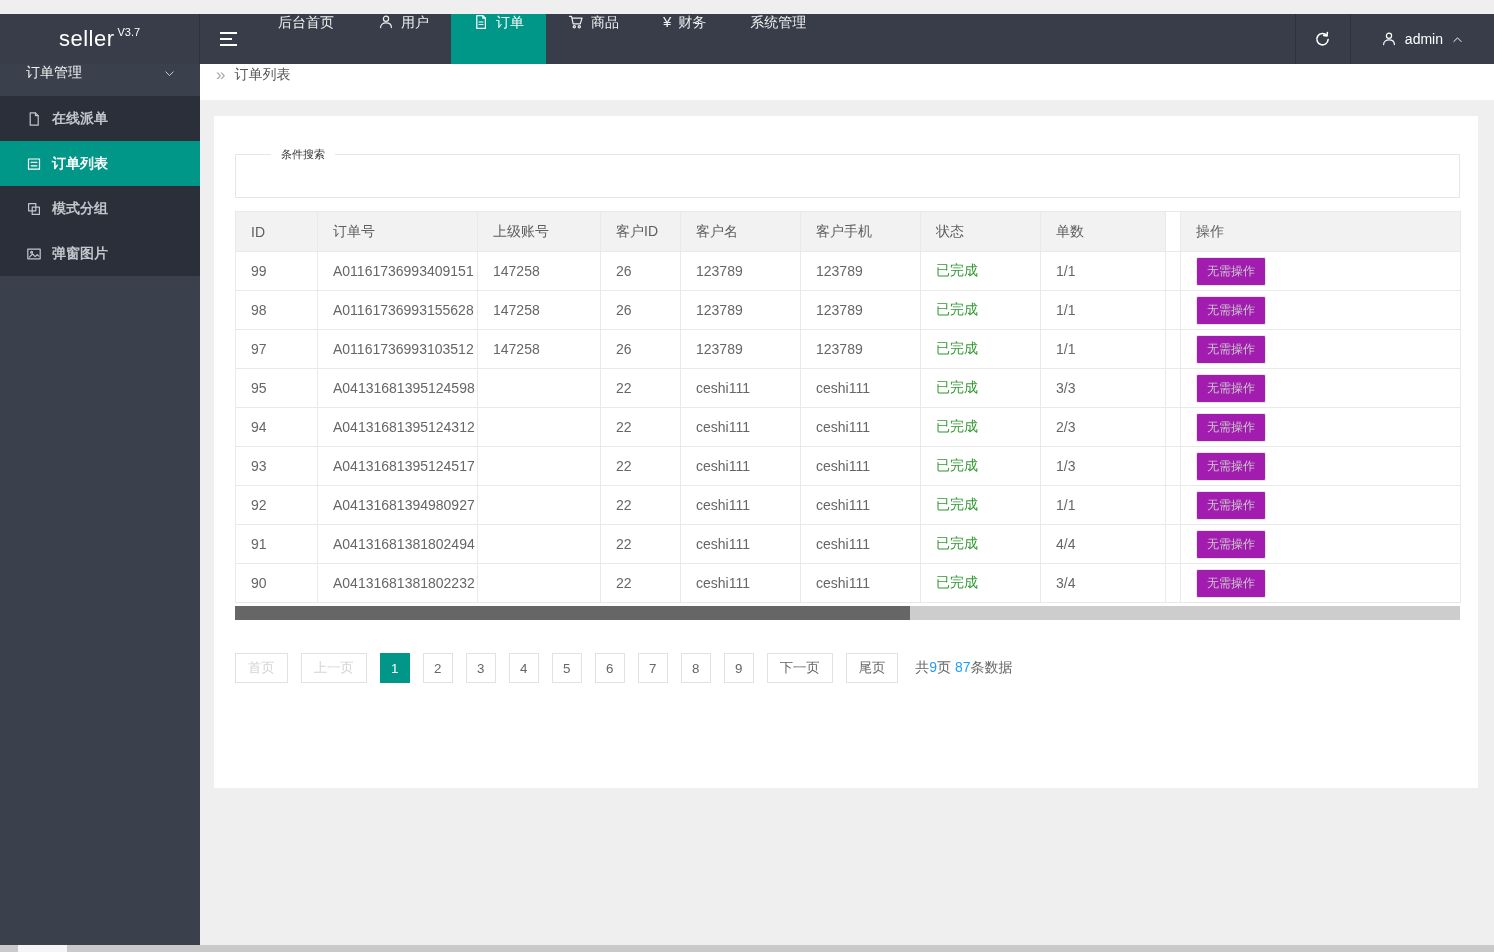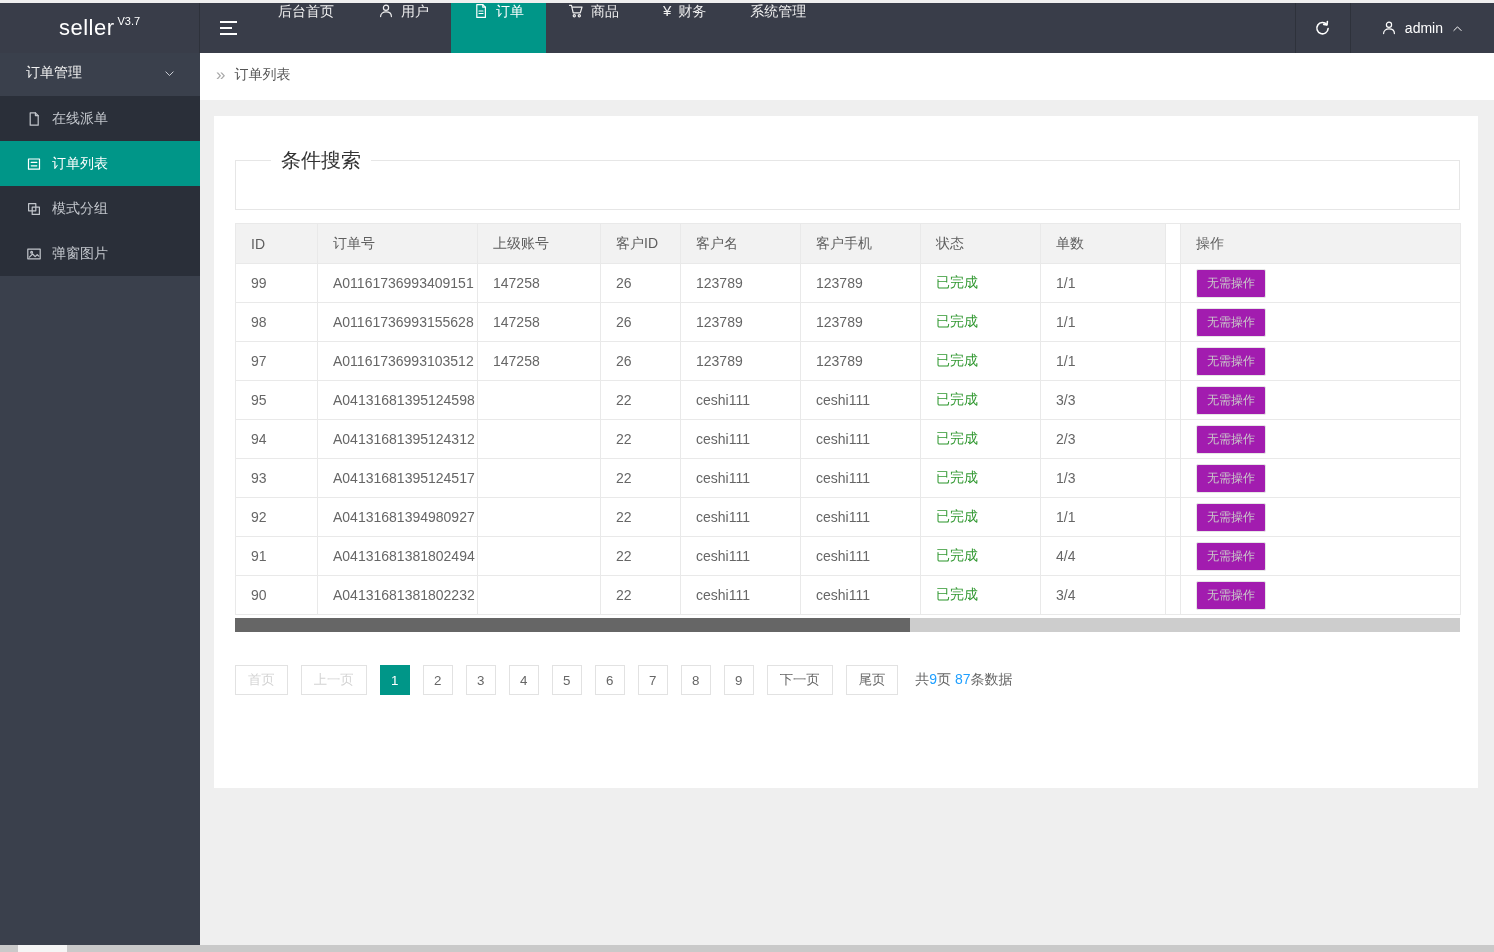--- a/index.html
+++ b/index.html
@@ -4,53 +4,53 @@
 <style>
   * { margin:0; padding:0; box-sizing:border-box; }
   html,body { width:1494px; height:952px; overflow:hidden; }
   body { font-family:"Liberation Sans","DejaVu Sans",sans-serif; background:#efefef; position:relative; }
 
   .icn { display:inline-flex; }
   .icn svg { width:16px; height:16px; display:block; fill:none; stroke:currentColor; stroke-width:1.2; stroke-linecap:round; stroke-linejoin:round; }
   .icn.small svg { width:13px; height:13px; }
 
   
-  .navbar { position:absolute; top:3px; left:0; right:0; height:50px; background:#393d49; display:flex; align-items:stretch; color:#fff; z-index:30; }
+  .navbar { position:absolute; top:14px; left:0; right:0; height:50px; background:#393d49; display:flex; align-items:stretch; color:#fff; z-index:30; }
   .logo { width:200px; display:flex; align-items:center; justify-content:center; font-size:22px; color:#fff; letter-spacing:.5px; border-right:1px solid rgba(0,0,0,.18); }
   .logo sup { font-size:11px; margin-left:3px; position:relative; top:-7px; letter-spacing:0; }
   .hamburger { width:56px; display:flex; flex-direction:column; align-items:center; justify-content:center; gap:4px; cursor:pointer; }
   .hamburger i { display:block; width:17px; height:2px; background:#fff; }
   .hamburger i:nth-child(2){ width:12px; align-self:flex-start; margin-left:20px; }
   .nav-items { display:flex; align-items:stretch; }
   .nav-item { display:flex; align-items:flex-start; gap:7px; padding:0 22px; font-size:14px; color:#f0f0f0; cursor:pointer; }
   .nav-item.active { background:#009688; color:#fff; }
   .nav-item .yen { font-size:15px; line-height:1; }
   .nav-right { margin-left:auto; display:flex; align-items:stretch; }
   .refresh-btn { width:56px; display:flex; align-items:center; justify-content:center; border-left:1px solid rgba(0,0,0,.18); border-right:1px solid rgba(0,0,0,.18); cursor:pointer; }
   .refresh-btn svg { width:17px; height:17px; stroke-width:1.5; }
   .admin-box { display:flex; align-items:center; gap:8px; padding:0 30px; font-size:14px; cursor:pointer; }
 
   
   .sidebar { position:absolute; top:50px; left:0; bottom:0; width:200px; background:#3a404c; z-index:20; }
   .side-group { height:46px; display:flex; align-items:center; padding:0 24px 0 26px; color:#f1f1f1; font-size:14px; cursor:pointer; }
   .side-group .chev { margin-left:auto; color:#cfd3d9; }
   .side-items { background:#2a2f39; list-style:none; }
-  .side-item { height:45px; display:flex; align-items:center; gap:10px; padding:0 26px; color:#c2c6cc; font-size:14px; cursor:pointer; }
+  .side-item { height:45px; display:flex; align-items:center; gap:10px; padding:0 26px; color:#c2c6cc; font-size:14px; cursor:pointer;font-weight:bold; }
   .side-item.active { background:#009688; color:#fff; }
 
   
   .main { position:absolute; top:50px; left:200px; right:0; bottom:0; background:#efefef; }
   .breadcrumb { height:50px; background:#fff; display:flex; align-items:center; gap:9px; padding:0 16px; font-size:14px; color:#555; }
   .crumb-icon { color:#a8a8a8; font-size:17px; line-height:1; position:relative; top:-1px; }
   .content { padding:16px 16px 0 14px; }
   .card { background:#fff; height:672px; padding:20px 18px 0 21px; }
 
   
   fieldset.cond { border:1px solid #e6e6e6; margin-top:11px; padding:18px 15px 17px; }
-  fieldset.cond legend { margin-left:20px; padding:0 10px; font-size:20px; color:#333; }
+  fieldset.cond legend { margin-left:20px; padding:0 10px; font-size:11px; color:#333; }
   .search-row { display:flex; align-items:center; }
   .ig-label { height:34px; display:flex; align-items:center; padding:0 12px; background:#fafafa; border:1px solid #e6e6e6; font-size:14px; color:#333; white-space:nowrap; }
   .ig-input { height:34px; width:176px; border:1px solid #e6e6e6; border-left:none; padding:0 10px; font-size:14px; color:#666; outline:none; }
   .ig-input::placeholder { color:#c2c2c2; }
   .search-btn { margin-left:13px; height:36px; padding:0 14px; background:#fff; border:1px solid #c9c9c9; display:flex; align-items:center; gap:7px; font-size:14px; color:#333; cursor:pointer; }
   .search-btn .icn { color:#666; }
   .search-btn .icn svg { width:15px; height:15px; }
 
   
   .table-wrap { margin-top:13px; }

